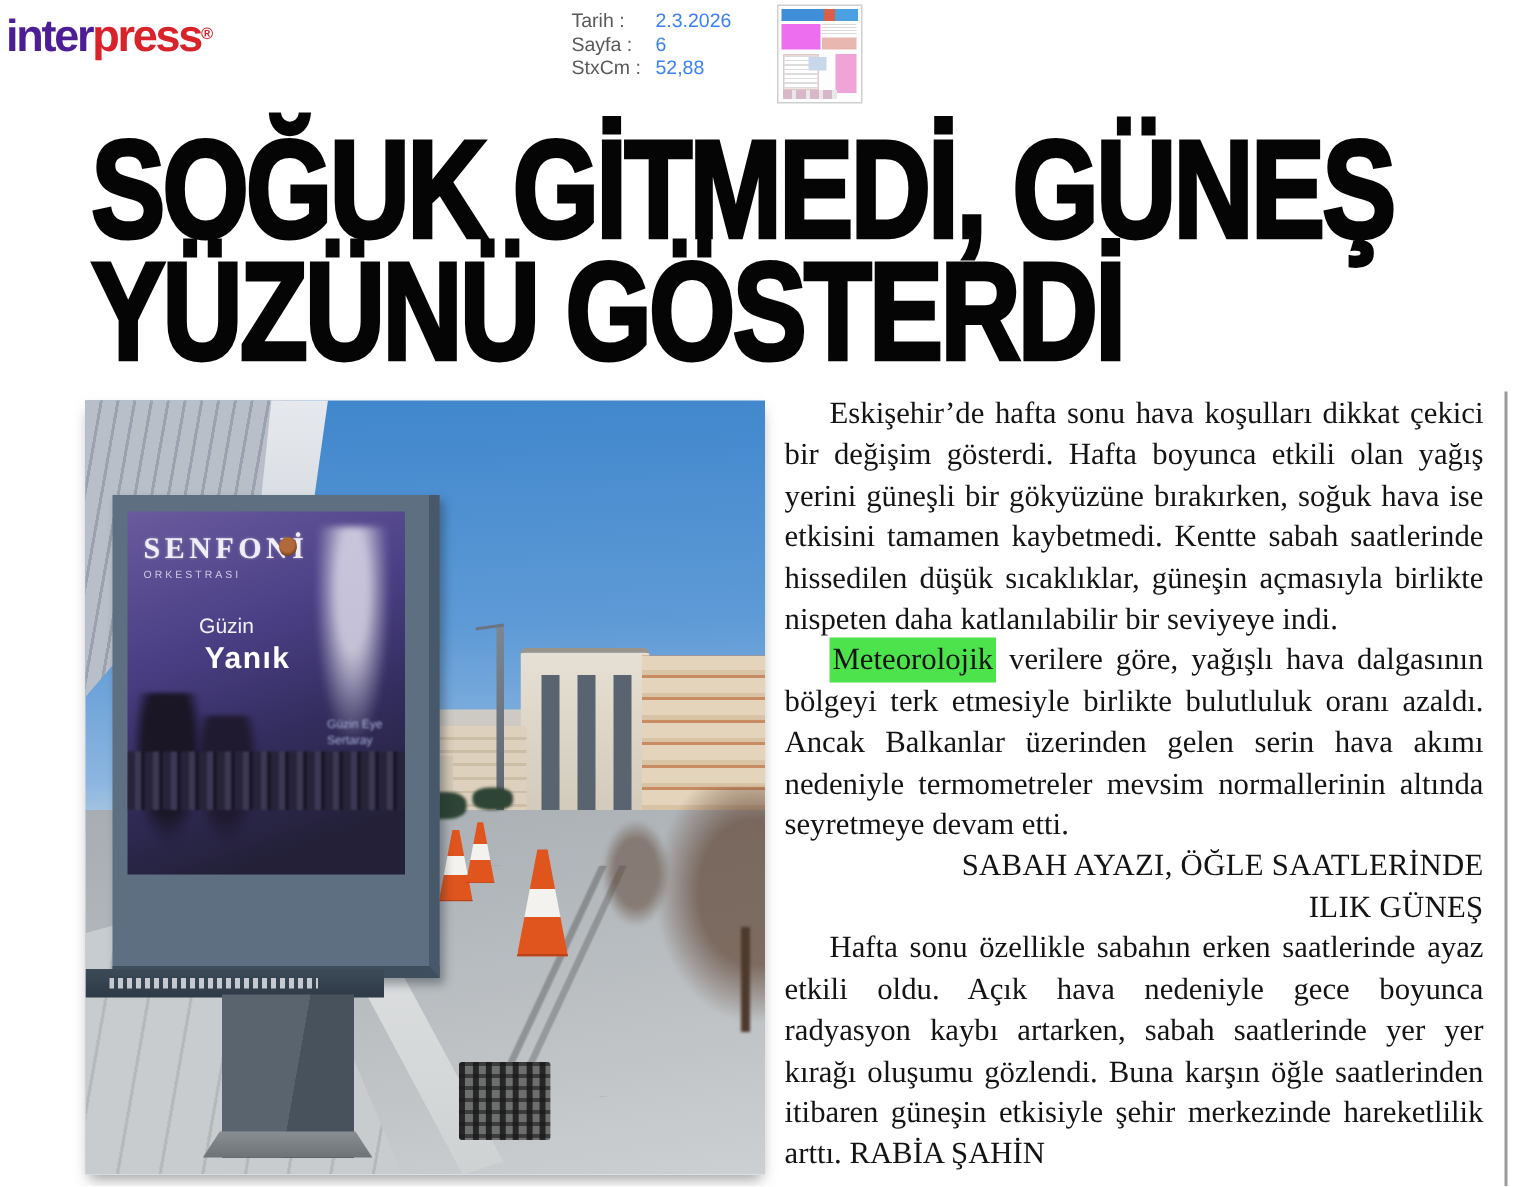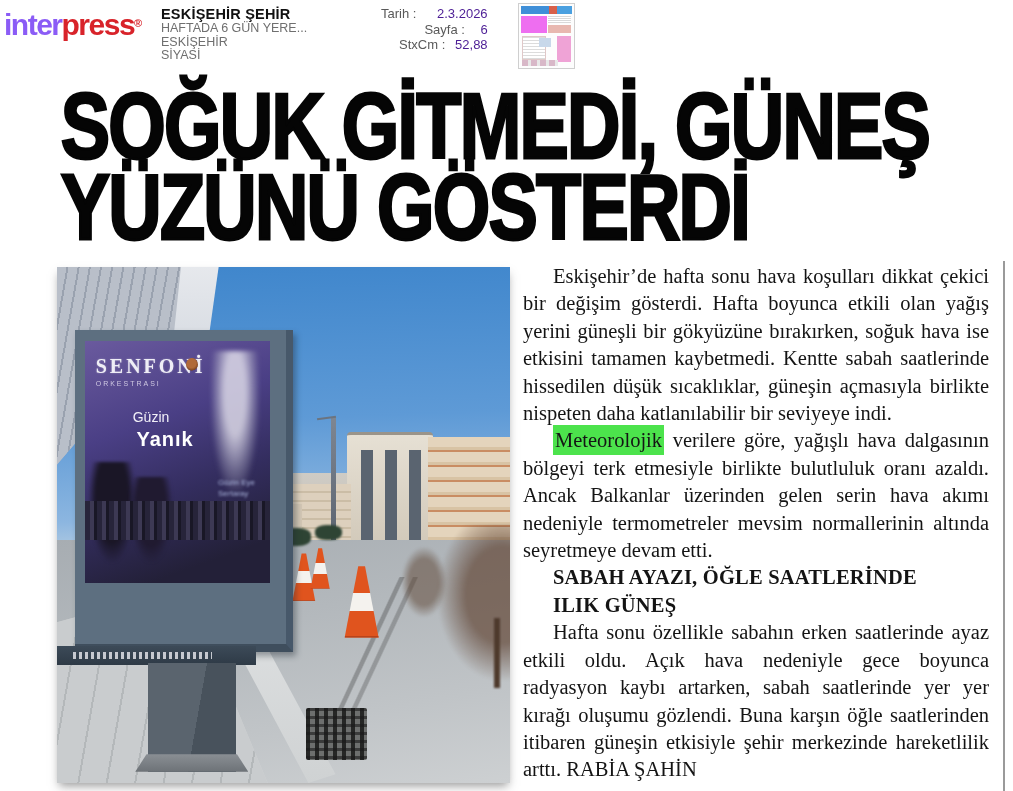--- a/index.html
+++ b/index.html
@@ -2,30 +2,30 @@
 <html><head>
 <meta charset="utf-8">
 <style>
   * { margin:0; padding:0; box-sizing:border-box; }
   html,body { width:1013px; height:791px; background:#fff; font-family:"Liberation Sans", sans-serif; }
   .page { position:relative; width:1013px; height:791px; background:#fff; overflow:hidden; }
 
   
   .header { position:absolute; left:0; top:0; width:100%; height:78px; }
   .logo { position:absolute; left:4px; top:8px; font-weight:bold; font-size:30px; letter-spacing:-1.5px; }
-  .logo .inter { color:#8b5cf6; }
+  .logo .inter { color:#4c1d95; }
   .logo .press { color:#d8232a; }
   .logo .tm { color:#d8232a; font-size:11px; vertical-align:top; line-height:30px; }
   .pub { position:absolute; left:161px; top:6px; width:215px; }
   .pub .name { font-weight:bold; font-size:14.5px; color:#111; letter-spacing:0.2px; }
   .pub .sub { font-size:12.5px; color:#6f6f6f; line-height:13.5px; }
   .meta { position:absolute; left:381px; top:6px; font-size:13px; color:#595959; }
-  .meta .row { line-height:15.5px; display:flex;justify-content:flex-end; }
+  .meta .row { line-height:15.5px; display:flex; }
   .meta .lbl { width:56px; }
-  .meta .val { color:#4c1d95; }
+  .meta .val { color:#3b82f6; }
   .thumb { position:absolute; left:518px; top:3px; width:57px; height:66px; background:#fdfdfd; border:1px solid #cfcfcf; }
   .thumb > div { position:absolute; }
   .th-mast { left:2px; top:2px; right:2px; height:8px; background:linear-gradient(90deg,#3f8fd8 0 55%,#d8604a 55% 70%,#4aa0e0 70% 100%); }
   .th-hl { left:2px; top:12px; width:26px; height:17px; background:#ee6ef0; }
   .th-a1 { right:3px; top:12px; width:23px; height:7px; background:repeating-linear-gradient(#d9d9d9 0 1px,#fff 1px 2px); }
   .th-a2 { right:3px; top:21px; width:23px; height:8px; background:#e8b8b0; }
   .th-col { right:3px; top:32px; width:14px; height:26px; background:#efa3d6; }
   .th-b1 { left:3px; top:32px; width:24px; height:24px; background:repeating-linear-gradient(#dcdcdc 0 1px,#fff 1px 3px); border:1px solid #e0c8c8; }
   .th-b2 { left:20px; top:34px; width:12px; height:9px; background:#c8d8ea; }
   .th-bot { left:3px; bottom:2px; width:36px; height:6px; background:repeating-linear-gradient(90deg,#d8b8c8 0 6px,#e8e8e8 6px 9px); }
@@ -128,37 +128,31 @@
       background:repeating-linear-gradient(90deg, rgba(235,235,240,.8) 0 3px, transparent 3px 6px); filter:blur(.4px); }
   .pedestal { left:20%; top:76.8%; width:19.5%; height:21%; background:linear-gradient(100deg,#5a646e 0 55%,#48525c 55% 100%); }
   .pedestal::after { content:""; position:absolute; left:-14%; bottom:0; width:128%; height:16%;
       background:linear-gradient(#8a8f94,#6d7277); clip-path:polygon(10% 0,90% 0,100% 100%,0 100%); }
   .bird { left:28.5%; top:17.6%; width:2.6%; height:2.6%; background:radial-gradient(circle at 45% 40%, #b06a3a 0 45%, #7a4524 70%, transparent 75%); border-radius:50%; }
 
   
   .article { position:absolute; left:523px; top:263px; width:466px; font-family:"Liberation Serif", serif; font-size:20.5px; line-height:27.4px; color:#141414; text-align:justify; }
   .article p { text-indent:30px; }
   .hl-green { background:#4ce34c; padding:4px 2px; }
-  .subhead { font-weight:bold; padding-left:30px; text-align:left; letter-spacing:.2px; }
+  .subhead { font-weight:normal; padding-left:30px; text-align:right; letter-spacing:.2px; }
   .divider { position:absolute; left:1003px; top:261px; width:2px; height:530px; background:#9a9a9a; }
 </style>
 </head>
 <body>
 
 <div class="page">
 
   <div class="header">
     <div class="logo"><span class="inter">inter</span><span class="press">press</span><span class="tm">®</span></div>
 
-    <div class="pub">
-      <div class="name">ESKİŞEHİR ŞEHİR</div>
-      <div class="sub">HAFTADA 6 GÜN YERE...</div>
-      <div class="sub">ESKİŞEHİR</div>
-      <div class="sub">SİYASİ</div>
-    </div>
 
     <div class="meta">
       <div class="row">
         <span class="lbl">Tarih :</span>
         <span class="val">2.3.2026</span>
       </div>
       <div class="row">
         <span class="lbl">Sayfa :</span>
         <span class="val">6</span>
       </div>

